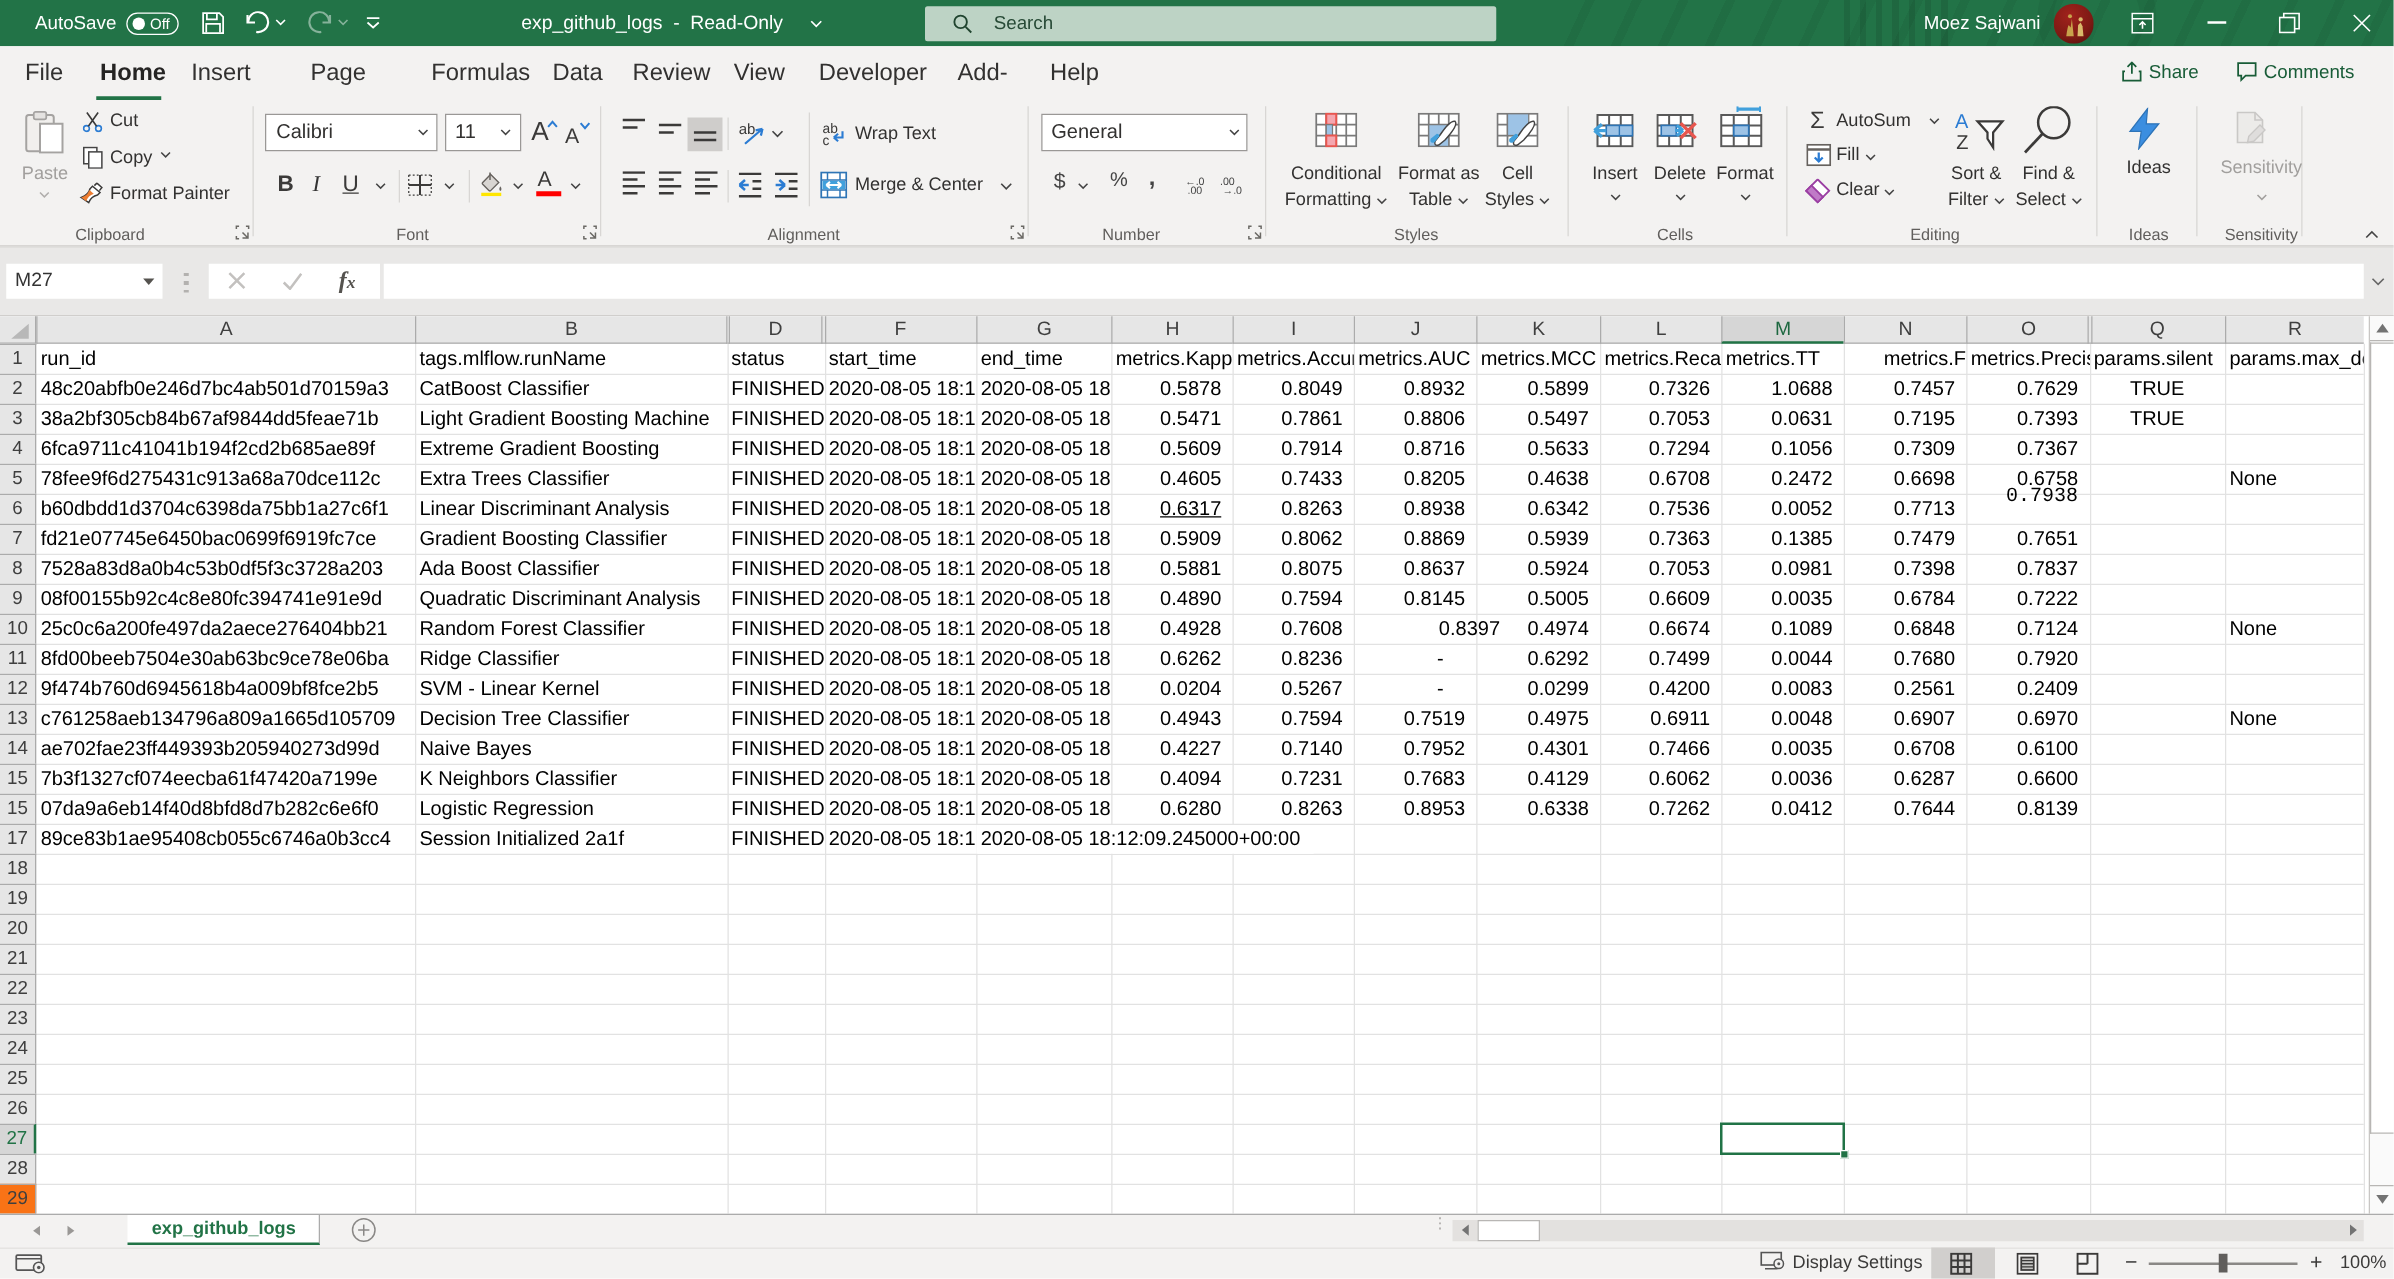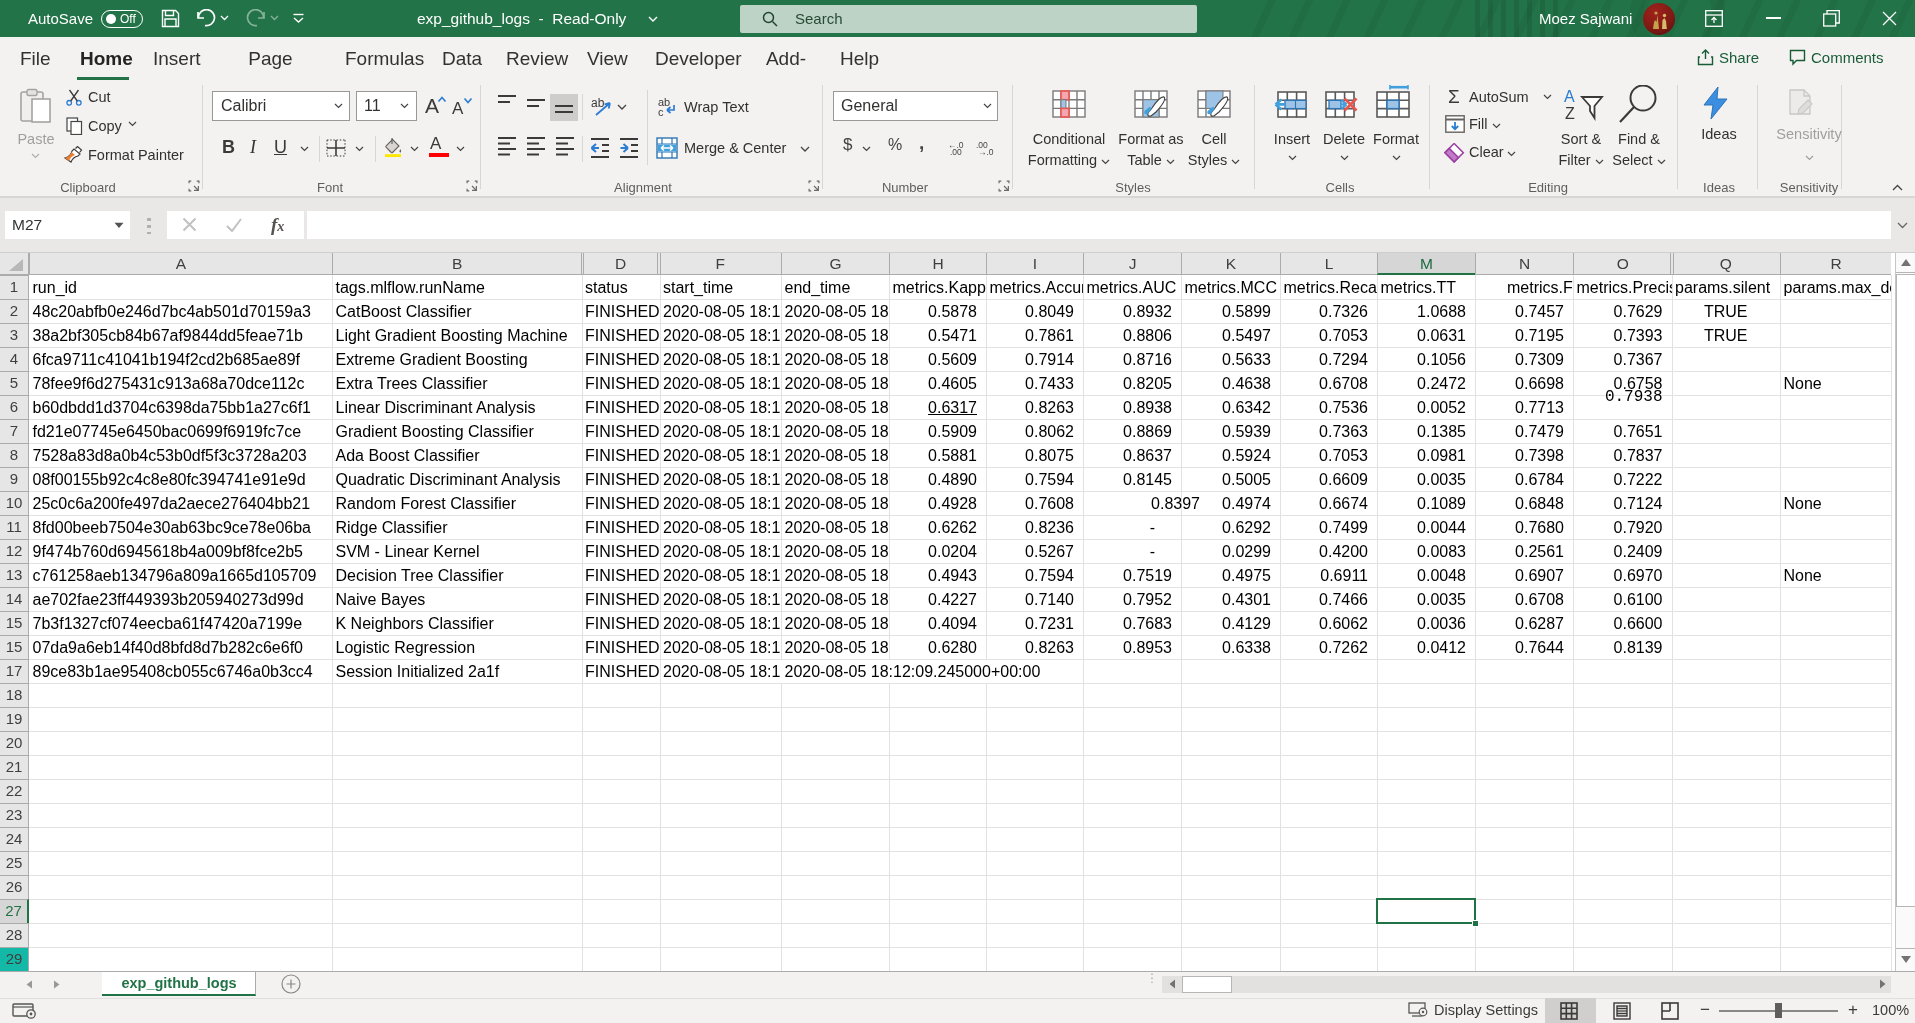--- a/index.html
+++ b/index.html
@@ -588,21 +588,21 @@
     <div class="rhd" style="top:706.5px;height:24.0px;line-height:22.0px;color:#3f3f3f;border-right:1px solid #ababab;background:#e6e6e6;">19</div>
     <div class="rhd" style="top:730.5px;height:24.0px;line-height:22.0px;color:#3f3f3f;border-right:1px solid #ababab;background:#e6e6e6;">20</div>
     <div class="rhd" style="top:754.5px;height:24.0px;line-height:22.0px;color:#3f3f3f;border-right:1px solid #ababab;background:#e6e6e6;">21</div>
     <div class="rhd" style="top:778.5px;height:24.0px;line-height:22.0px;color:#3f3f3f;border-right:1px solid #ababab;background:#e6e6e6;">22</div>
     <div class="rhd" style="top:802.5px;height:24.0px;line-height:22.0px;color:#3f3f3f;border-right:1px solid #ababab;background:#e6e6e6;">23</div>
     <div class="rhd" style="top:826.5px;height:24.0px;line-height:22.0px;color:#3f3f3f;border-right:1px solid #ababab;background:#e6e6e6;">24</div>
     <div class="rhd" style="top:850.5px;height:24.0px;line-height:22.0px;color:#3f3f3f;border-right:1px solid #ababab;background:#e6e6e6;">25</div>
     <div class="rhd" style="top:874.5px;height:24.0px;line-height:22.0px;color:#3f3f3f;border-right:1px solid #ababab;background:#e6e6e6;">26</div>
     <div class="rhd" style="top:898.5px;height:24.0px;line-height:22.0px;color:#217346;border-right:2px solid #217346;background:#d6d6d6;">27</div>
     <div class="rhd" style="top:922.5px;height:24.0px;line-height:22.0px;color:#3f3f3f;border-right:1px solid #ababab;background:#e6e6e6;">28</div>
-    <div class="rhd" style="top:946.5px;height:24.0px;line-height:22.0px;color:#3f3f3f;border-right:1px solid #ababab;background:#14b8a6;text-align:center;">29</div>
+    <div class="rhd" style="top:946.5px;height:24.0px;line-height:22.0px;color:#3f3f3f;border-right:1px solid #ababab;background:#f97316;text-align:center;">29</div>
     <div class="ab" style="left:0;top:970.5px;width:29px;height:1px;background:#ababab;"></div>
     <div class="cell lft" style="left:29px;top:275.5px;width:303px;height:23.0px;">run_id</div>
     <div class="cell lft" style="left:332px;top:275.5px;width:249.5px;height:23.0px;">tags.mlflow.runName</div>
     <div class="cell lft" style="left:581.5px;top:275.5px;width:78px;height:23.0px;">status</div>
     <div class="cell lft" style="left:659.5px;top:275.5px;width:121.5px;height:23.0px;">start_time</div>
     <div class="cell lft" style="left:781px;top:275.5px;width:108px;height:23.0px;">end_time</div>
     <div class="cell lft" style="left:889px;top:275.5px;width:97px;height:23.0px;">metrics.Kappa</div>
     <div class="cell lft" style="left:986px;top:275.5px;width:97px;height:23.0px;">metrics.Accuracy</div>
     <div class="cell lft" style="left:1083px;top:275.5px;width:98px;height:23.0px;">metrics.AUC</div>
     <div class="cell lft" style="left:1181px;top:275.5px;width:99px;height:23.0px;">metrics.MCC</div>

